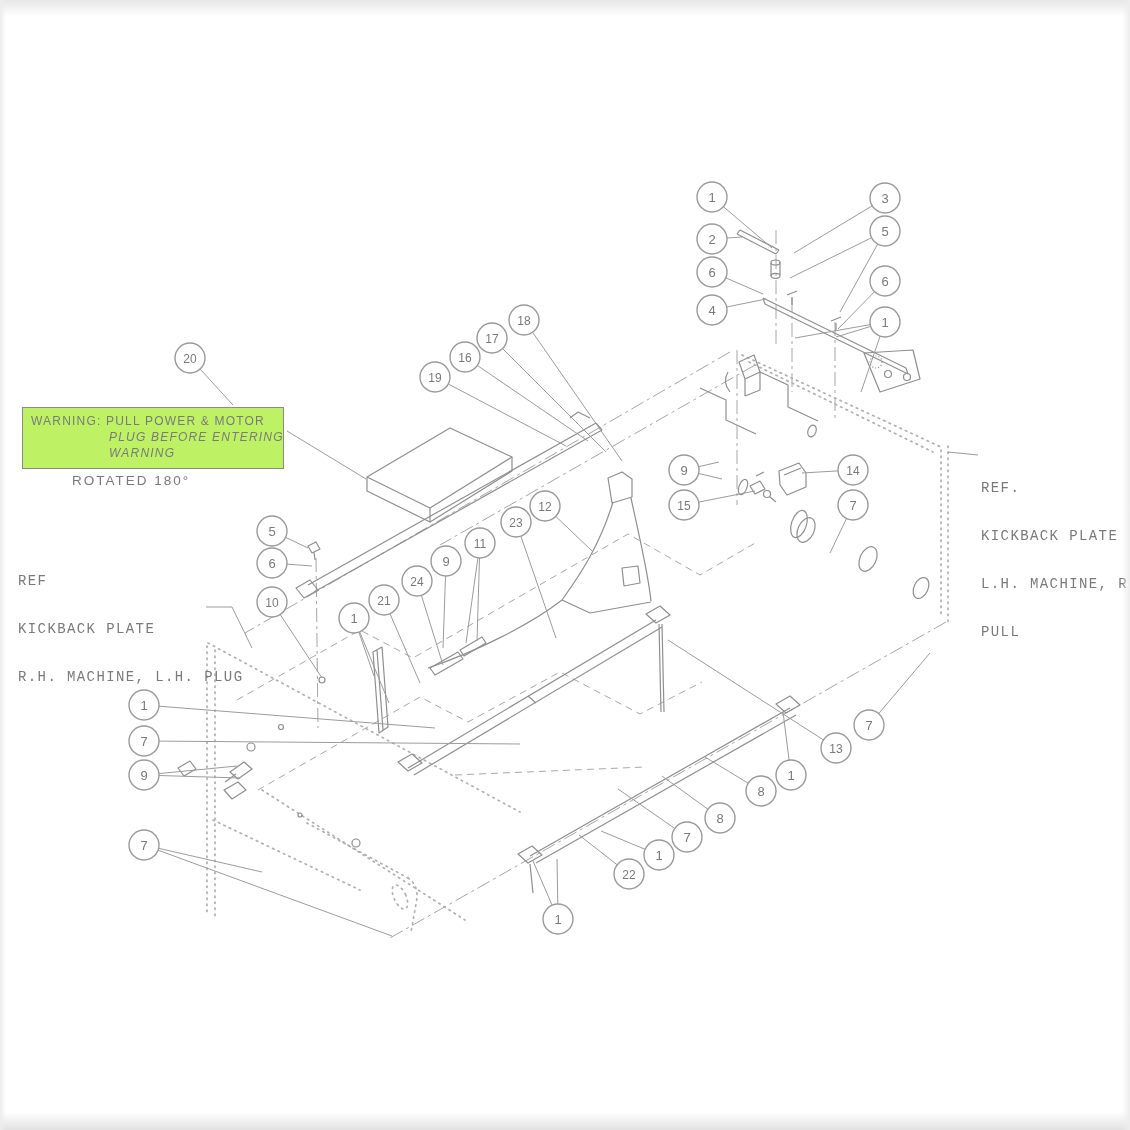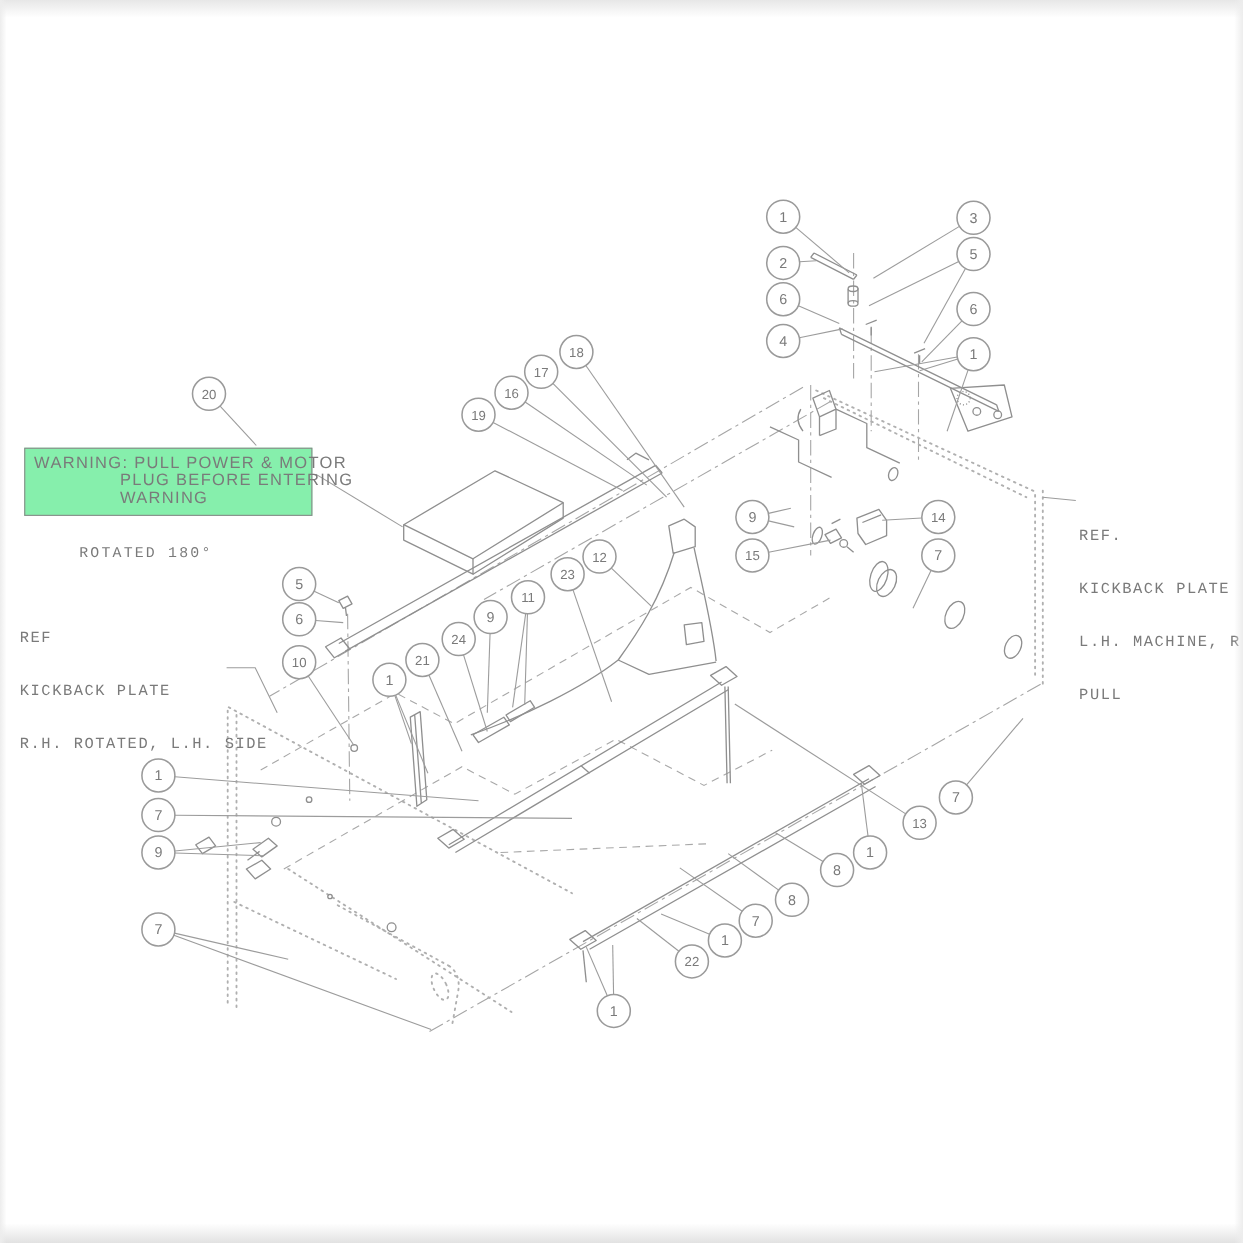--- a/index.html
+++ b/index.html
@@ -7,25 +7,25 @@
   }
   html,body{margin:0;padding:0;background:#fff;}
   .page{
     position:relative;width:1130px;height:1130px;overflow:hidden;background:#fff;
     font-family:"Liberation Sans",sans-serif;color:var(--text);
   }
   svg{position:absolute;left:0;top:0;}
   .lbl{position:absolute;white-space:pre;letter-spacing:1.4px;color:var(--text);}
   .warn-box{
     position:absolute;left:22px;top:407px;width:262px;height:62px;
-    border:1.5px solid #8a8a8a;background:#86efac;font-size:15px;line-height:16px;
+    border:1.5px solid #8a8a8a;background:#bef264;font-size:12px;line-height:16px;
     letter-spacing:1.2px;padding-top:5px;box-sizing:border-box;white-space:nowrap;
   }
   .warn-box .l1{padding-left:8px;}
-  .warn-box .l2,.warn-box .l3{padding-left:86px;}
+  .warn-box .l2,.warn-box .l3{padding-left:86px;font-style:italic;}
   .ref{font-size:14px;line-height:16px;font-family:Liberation Mono, monospace;}
   .rot{font-size:13.5px;letter-spacing:2px;}
   .edge{position:absolute;pointer-events:none;}
   .edge.top{left:0;top:0;width:100%;height:16px;background:linear-gradient(#e7e7e7,rgba(255,255,255,0));}
   .edge.bottom{left:0;bottom:0;width:100%;height:18px;background:linear-gradient(rgba(255,255,255,0),#e2e2e2);}
   .edge.left{left:0;top:0;width:6px;height:100%;background:linear-gradient(90deg,#ededed,rgba(255,255,255,0));}
   .edge.right{right:0;top:0;width:8px;height:100%;background:linear-gradient(270deg,#ededed,rgba(255,255,255,0));}
 </style>
 </head>
 <body>
@@ -365,26 +365,26 @@
         </g>
       </g>
   </svg>
 
   <div class="warn-box">
     <div class="l1">WARNING: PULL POWER &amp; MOTOR</div>
     <div class="l2">PLUG BEFORE ENTERING</div>
     <div class="l3">WARNING</div>
   </div>
 
-  <div class="lbl rot" style="left:72px;top:496px;font-family:Liberation Mono, monospace;">ROTATED 180°</div>
+  <div class="lbl rot" style="left:72px;top:473px;">ROTATED 180°</div>
 
   <div class="lbl ref" style="left:18px;top:541px;">
     <div>REF</div>
     <div>KICKBACK PLATE</div>
-    <div>R.H. ROTATED, L.H. SIDE</div>
+    <div>R.H. MACHINE, L.H. PLUG</div>
   </div>
 
   <div class="lbl ref" style="left:981px;top:448px;">
     <div>REF.</div>
     <div>KICKBACK PLATE</div>
     <div>L.H. MACHINE, R.H.</div>
     <div>PULL</div>
   </div>
 
   <div class="edge top"></div>

